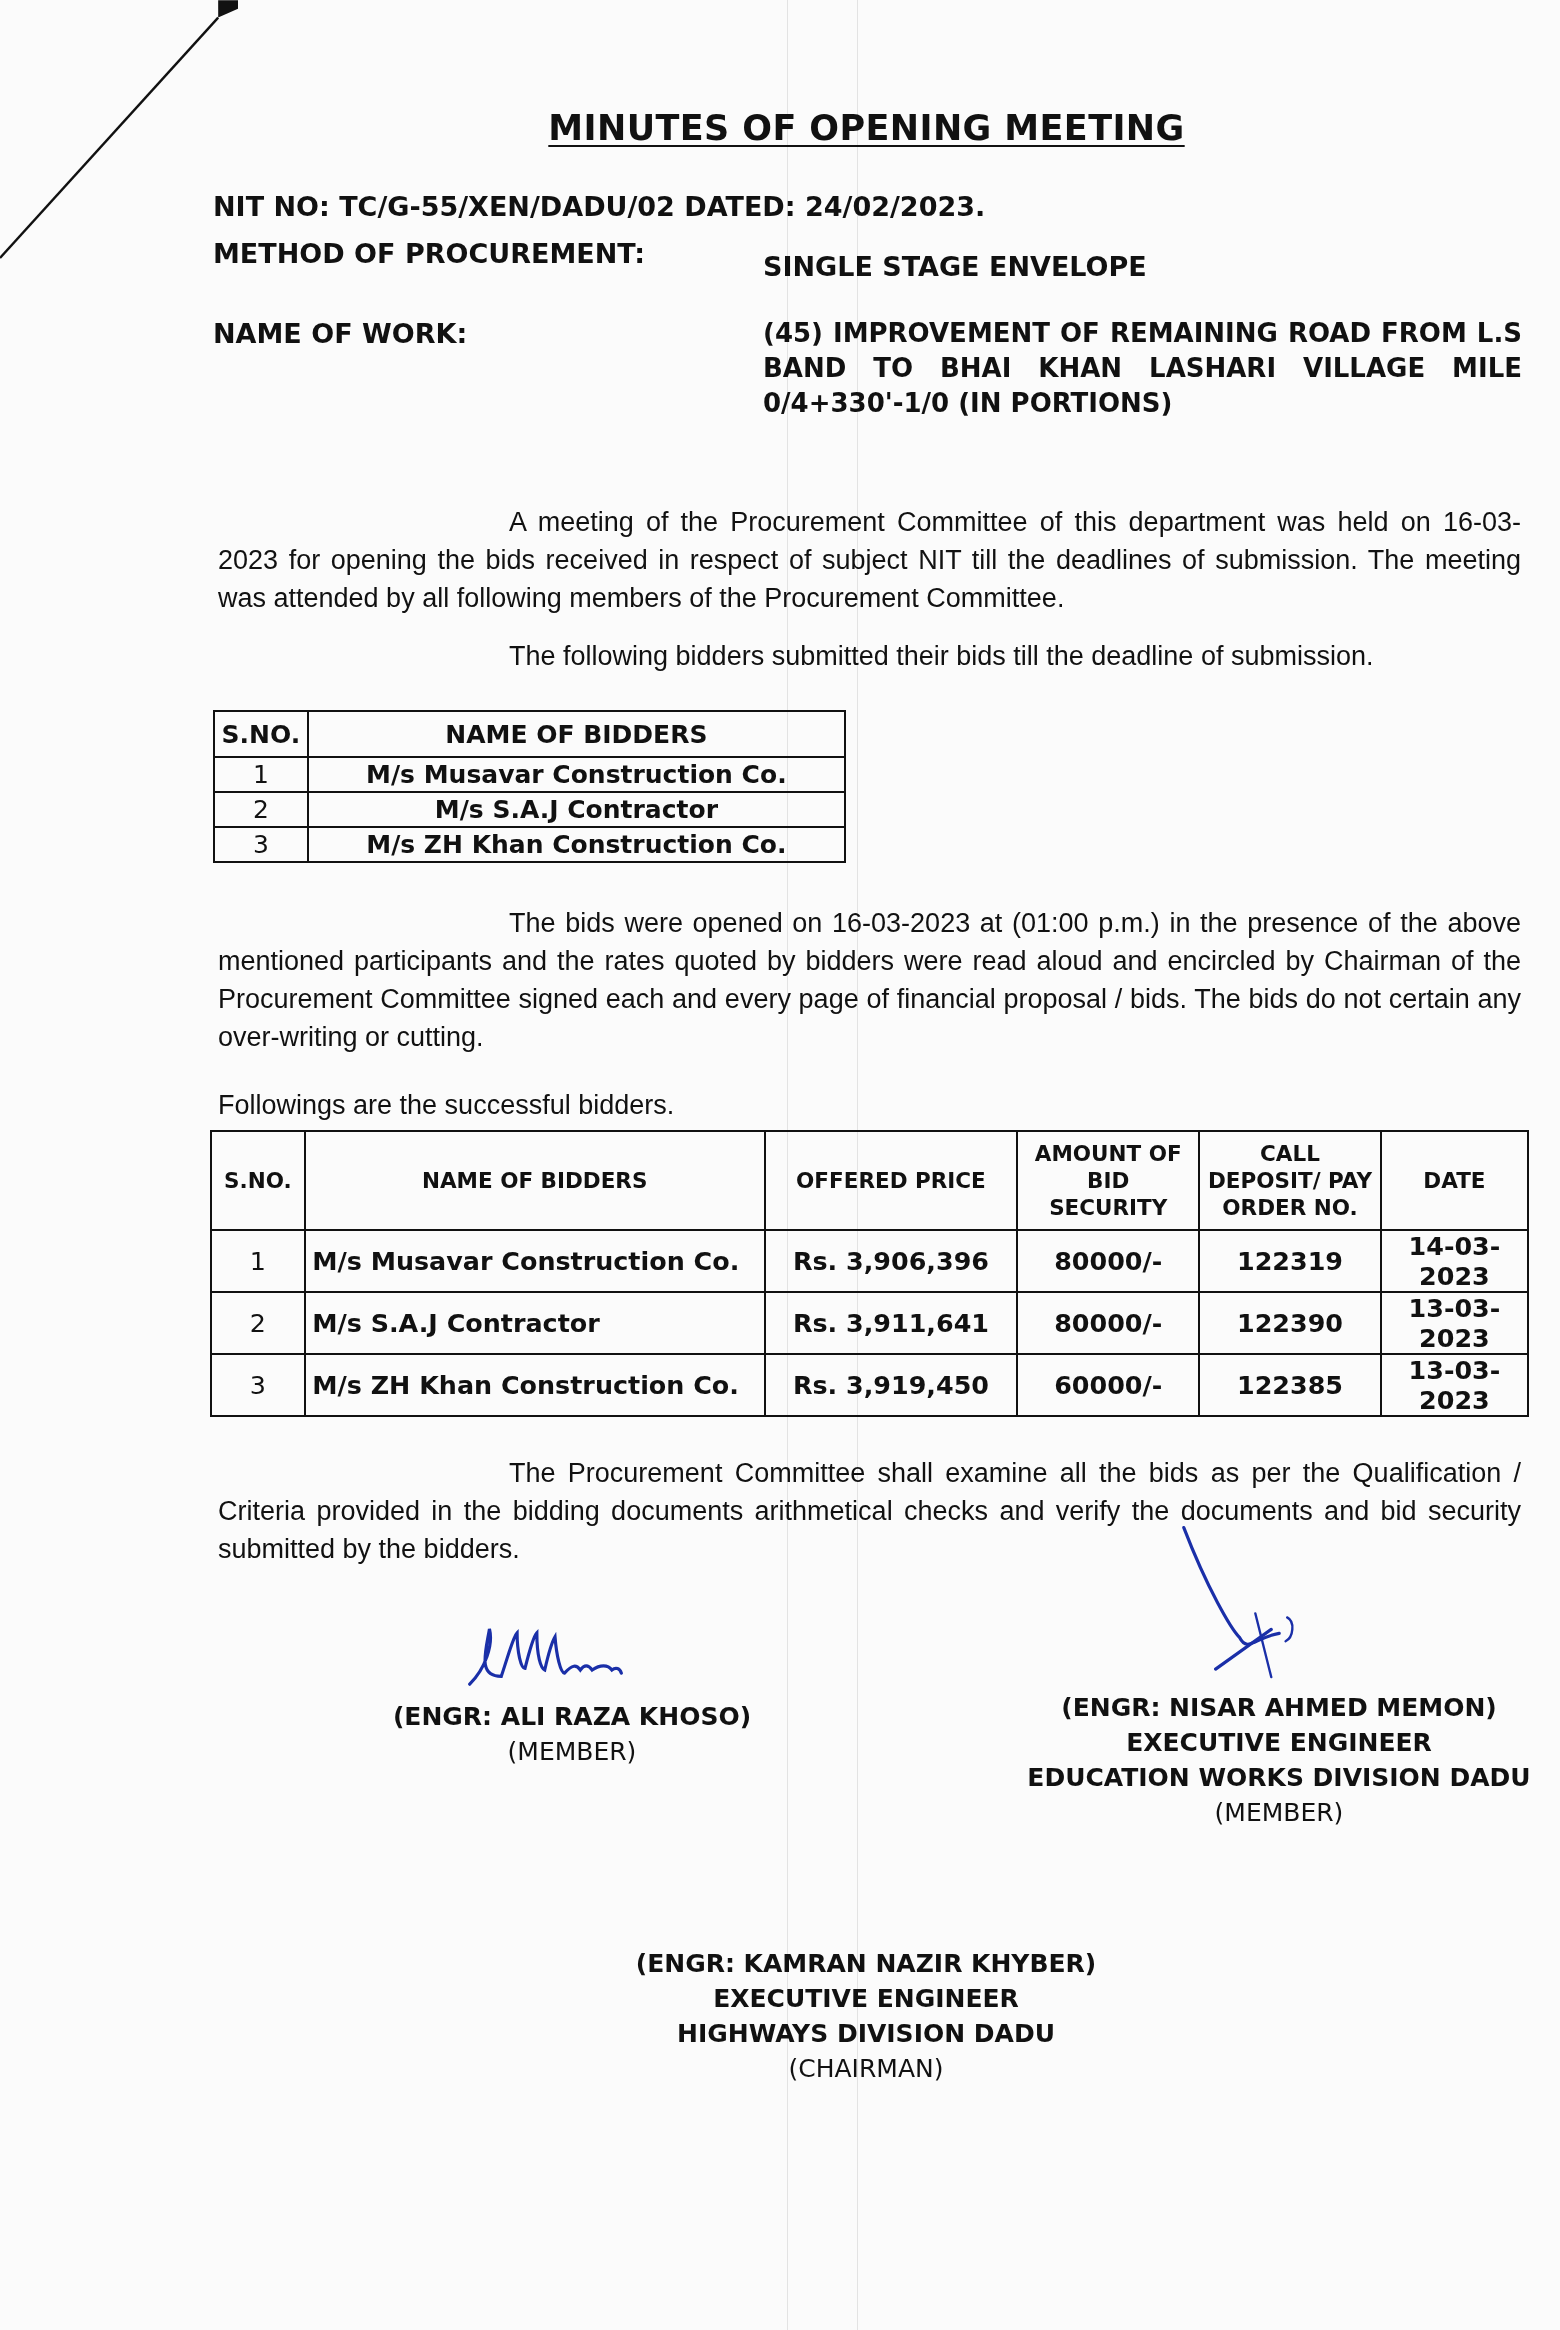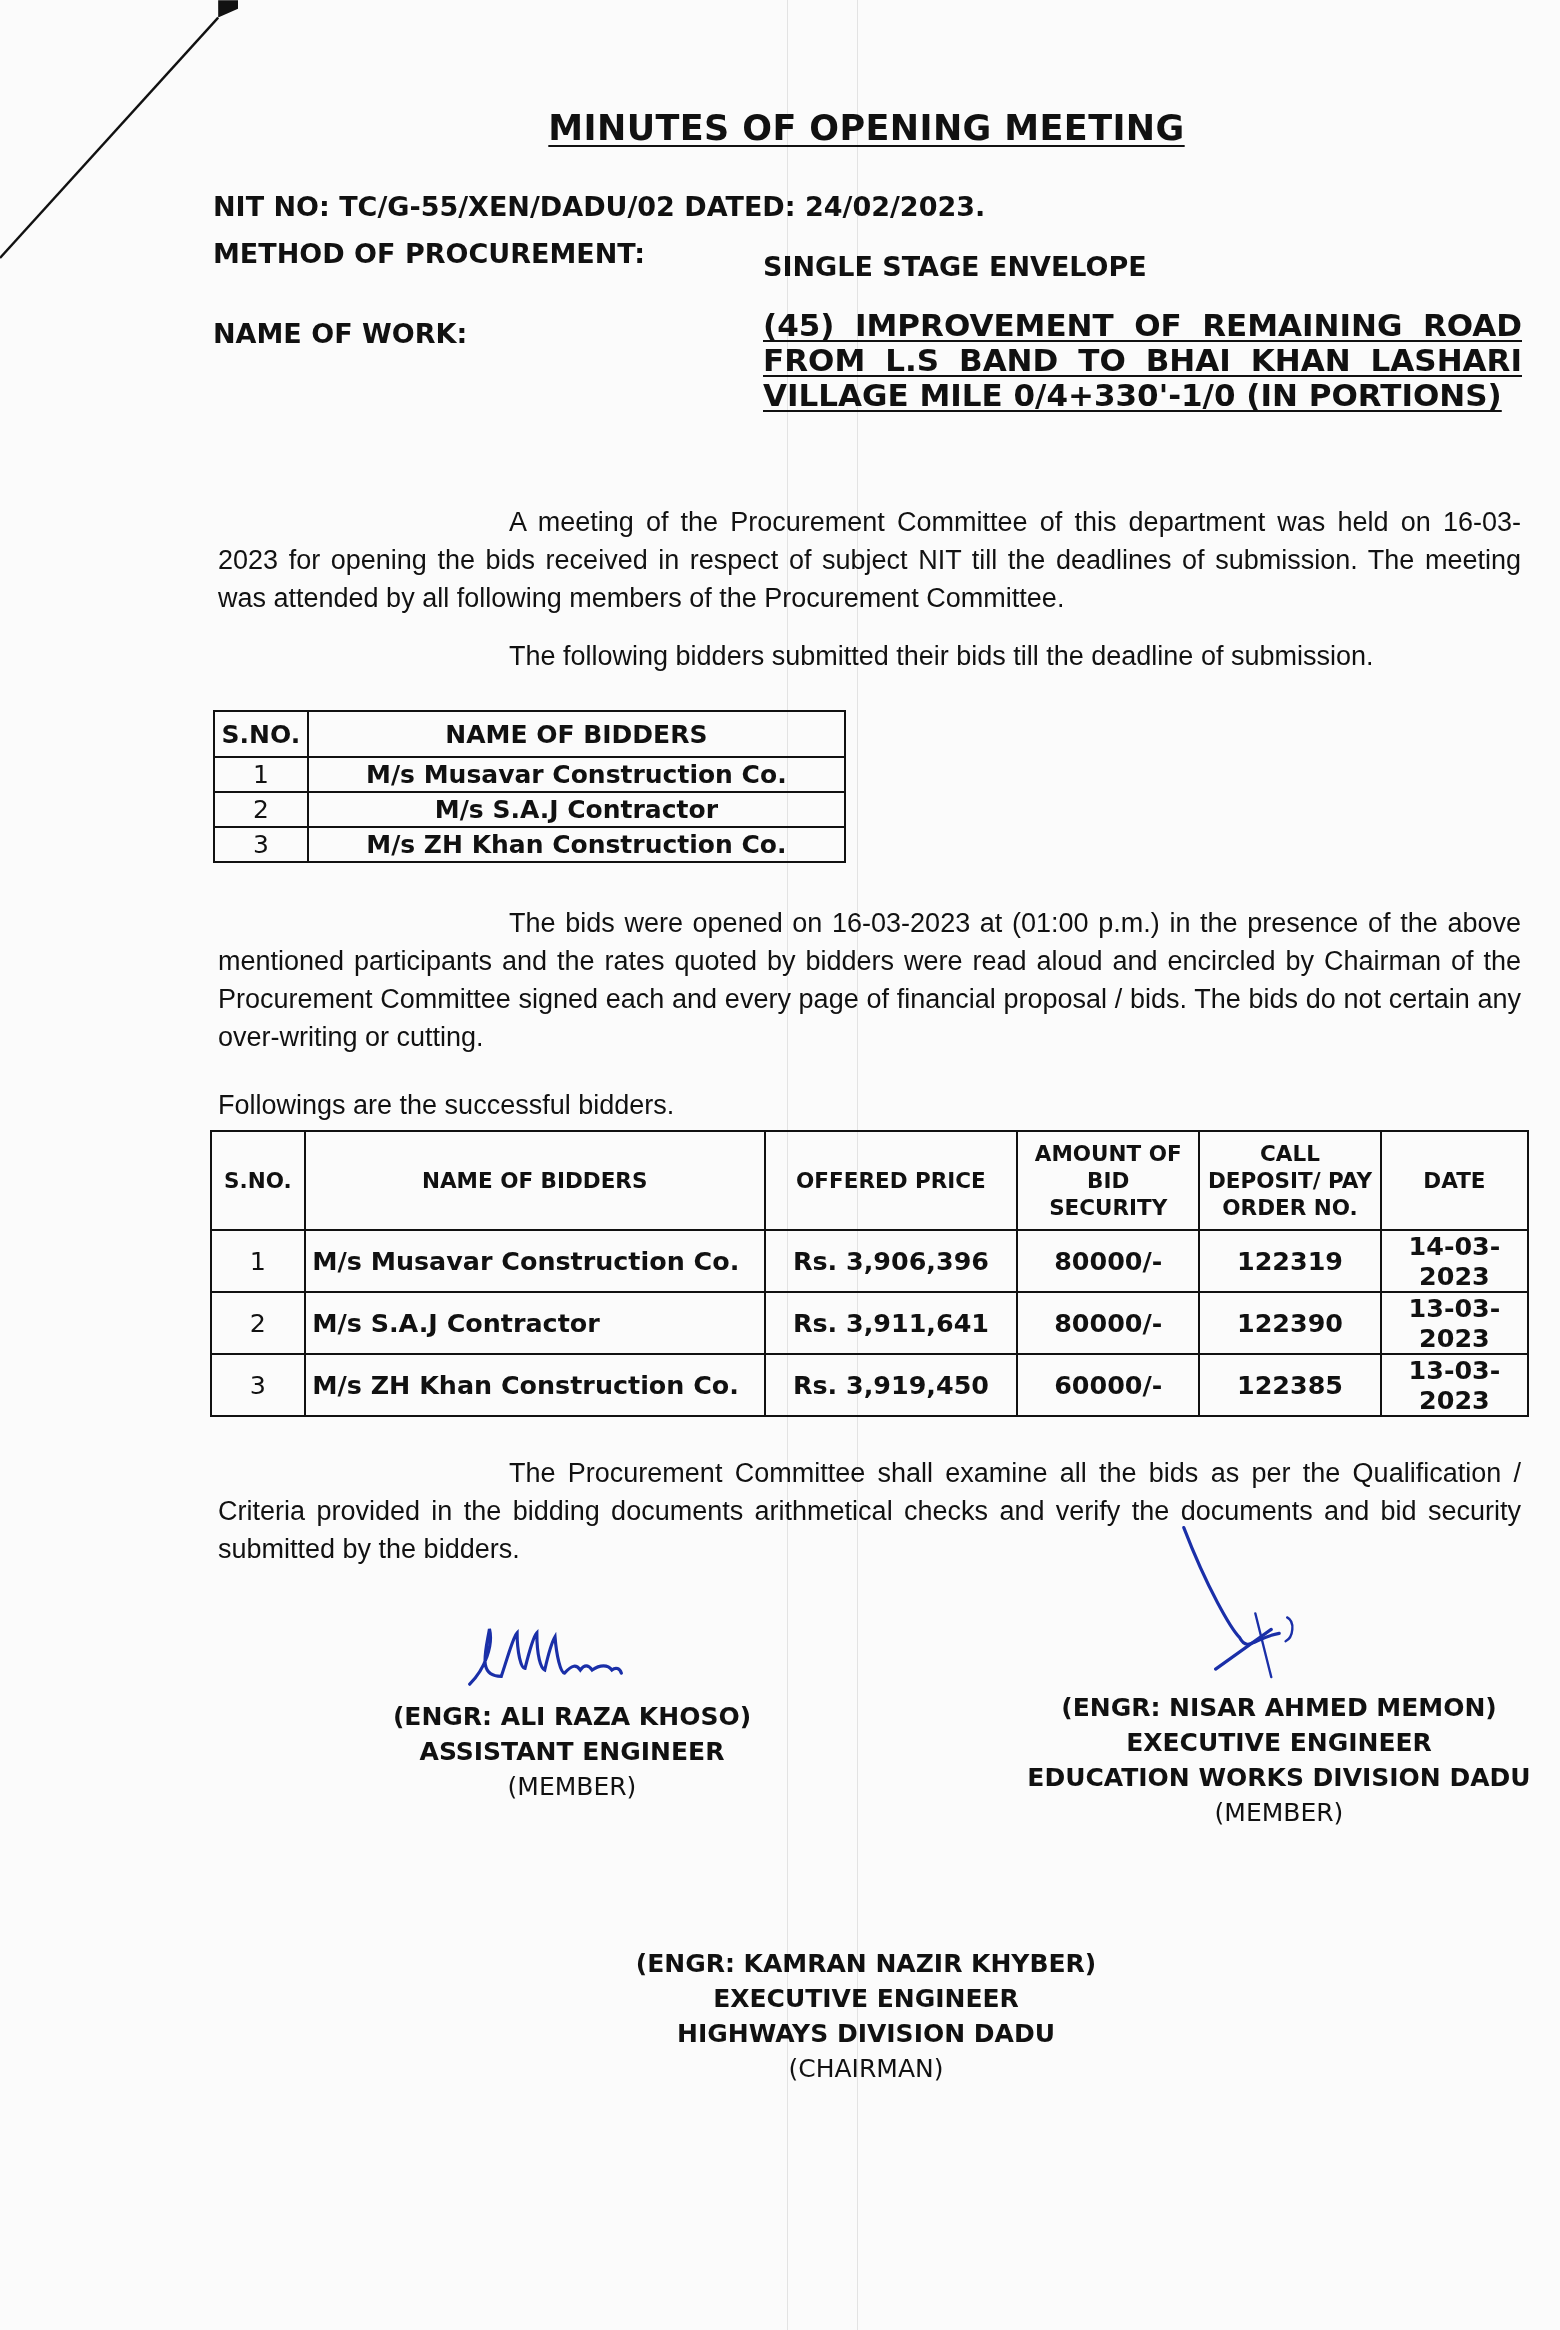--- a/index.html
+++ b/index.html
@@ -13,24 +13,24 @@
     .corner-svg { position: absolute; left: 0; top: 0; }
     .title {
       position: absolute; left: 0; width: 1733px; top: 108px; text-align: center;
       font-size: 35px; font-weight: bold; letter-spacing: 0.4px;
     }
     .title span { text-decoration: underline; text-decoration-thickness: 2.4px; text-underline-offset: 4.8px; }
     .meta-row { position: absolute; left: 213px; font-size: 27px; font-weight: bold; }
     .meta-value { position: absolute; left: 763px; font-size: 27px; font-weight: bold; }
     .u { text-decoration-thickness: 1.6px; text-underline-offset: 4px; }
     .work-value {
-      position: absolute; left: 763px; top: 308px; width: 759px;
-      font-size: 31px; font-weight: bold; line-height: 35px;
+      position: absolute; left: 763px; top: 316px; width: 759px;
+      font-size: 26px; font-weight: bold; line-height: 35px;
       text-align: justify; text-align-last: left;
-      text-decoration: underline; text-decoration-thickness: 1.6px; text-underline-offset: 4px;
+      text-decoration-thickness: 1.6px; text-underline-offset: 4px;
     }
     .para {
       position: absolute; left: 218px; width: 1303px;
       font-size: 27px; line-height: 38px; text-align: justify;
       font-family: "Liberation Sans", sans-serif;
     }
     .para .indent { display: inline-block; width: 291px; }
     table { border-collapse: collapse; position: absolute; font-weight: bold; }
     td, th { border: 2.4px solid #111; padding: 0 6.4px; text-align: center; }
     .t1 { left: 213px; top: 710px; width: 633px; font-size: 25px; }
@@ -136,21 +136,20 @@
 </table>
 
 <div class="para" style="top:1454px;"><span class="indent"></span><span>The Procurement Committee shall examine all the bids as per the Qualification / Criteria provided in the bidding documents arithmetical checks and verify the documents and bid security submitted by the bidders.</span></div>
 
 <svg class="signature-svg" style="left:453px; top:1621px;" width="223" height="79" viewBox="0 0 280 100">
   <path d="M20,80 C40,60 50,30 45,10 C40,40 30,70 60,70 C70,40 75,20 80,15 C80,40 85,60 90,60 C95,40 100,20 105,15 C105,45 110,60 115,62 C120,40 125,25 128,20 C130,45 135,65 140,66 C150,55 155,55 160,62 C165,55 170,55 175,62 C185,55 195,55 200,62 C205,58 210,60 212,66" fill="none" stroke="#1a2fa8" stroke-width="4" stroke-linecap="round"></path>
 </svg>
 
 <div class="sig" style="left:294px; width:556px; top:1699px;">
   <div>(ENGR: ALI RAZA KHOSO)</div>
-  <div>ASSISTANT ENGINEER</div>
   <div class="role">(MEMBER)</div>
 </div>
 
 <svg class="signature-svg" style="left:1152px; top:1518px;" width="159" height="175" viewBox="0 0 200 220">
   <path d="M40,12 C70,90 100,140 110,150 C120,170 130,150 160,145" fill="none" stroke="#1a2fa8" stroke-width="4" stroke-linecap="round"></path>
   <path d="M80,190 L150,140" fill="none" stroke="#1a2fa8" stroke-width="4" stroke-linecap="round"></path>
   <path d="M130,120 L150,200" fill="none" stroke="#1a2fa8" stroke-width="3" stroke-linecap="round"></path>
   <path d="M170,125 C180,130 178,150 168,155" fill="none" stroke="#1a2fa8" stroke-width="3" stroke-linecap="round"></path>
 </svg>
 

